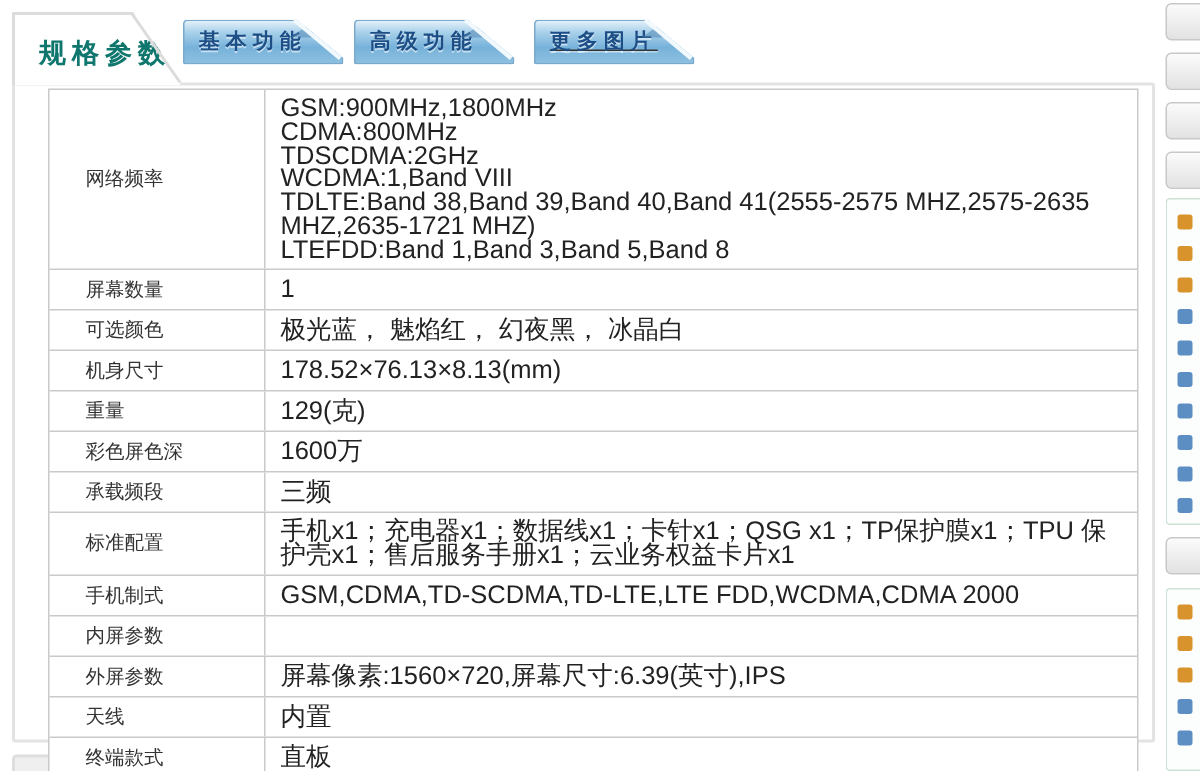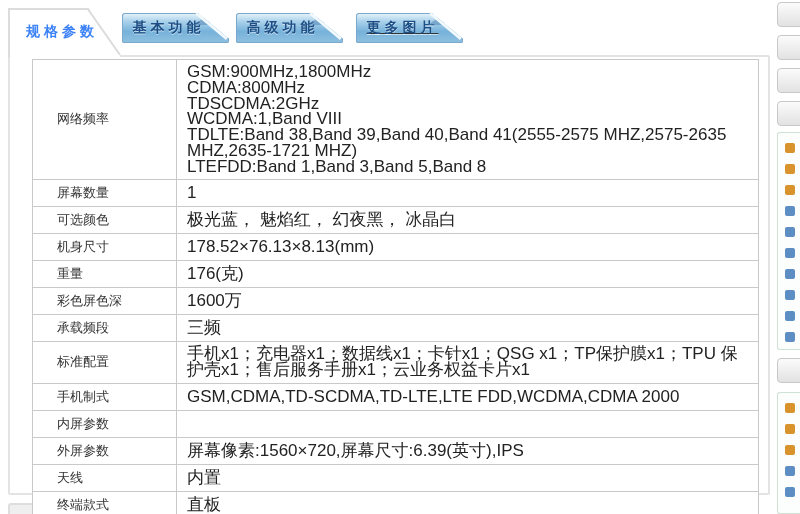--- a/index.html
+++ b/index.html
@@ -11,22 +11,22 @@
   .tab-active {
     position:absolute; left:8px; top:8px; width:112px; height:49px;
     background:#fff; border:2px solid #dcdcdc; border-bottom:none; border-right:none;
     z-index:3; clip-path:polygon(0 0, 72% 0, 102% 98%, 102% 100%, 0 100%);
   }
   .tab-active .diag {
     position:absolute; left:93px; top:-6px; width:2px; height:56px;
     background:#dcdcdc; transform:rotate(-35deg);
   }
   .tab-active-label {
-    display:block; padding:13px 0 0 16px; font-size:14px; font-weight:bold;
-    color:#3b82f6; letter-spacing:4px; white-space:nowrap;
+    display:block; padding:13px 0 0 16px; font-size:18px; font-weight:bold;
+    color:#0f766e; letter-spacing:4px; white-space:nowrap;
   }
   .tab-blue {
     position:absolute; top:13px; width:107px; height:30px; border-radius:3px 0 2px 2px;
     background:linear-gradient(180deg,#eaf5fb 0%, #a9d1ea 28%, #77b2da 62%, #8fc1e0 100%);
     box-shadow:inset 0 0 0 1px #7aa9cc;
     clip-path:polygon(0 0, 71% 0, 100% 86%, 100% 100%, 0 100%);
   }
   .tab-blue .diag2 {
     position:absolute; left:88px; top:-7px; width:3px; height:40px;
     background:#f2f9fd; transform:rotate(-50deg);
@@ -152,21 +152,21 @@
         <div class="cell-value">极光蓝， 魅焰红， 幻夜黑， 冰晶白</div>
       </div>
 
       <div class="row r-small">
         <div class="cell-label">机身尺寸</div>
         <div class="cell-value">178.52×76.13×8.13(mm)</div>
       </div>
 
       <div class="row r-small">
         <div class="cell-label">重量</div>
-        <div class="cell-value">176(克)</div>
+        <div class="cell-value">129(克)</div>
       </div>
 
       <div class="row r-small">
         <div class="cell-label">彩色屏色深</div>
         <div class="cell-value">1600万</div>
       </div>
 
       <div class="row r-small">
         <div class="cell-label">承载频段</div>
         <div class="cell-value">三频</div>

